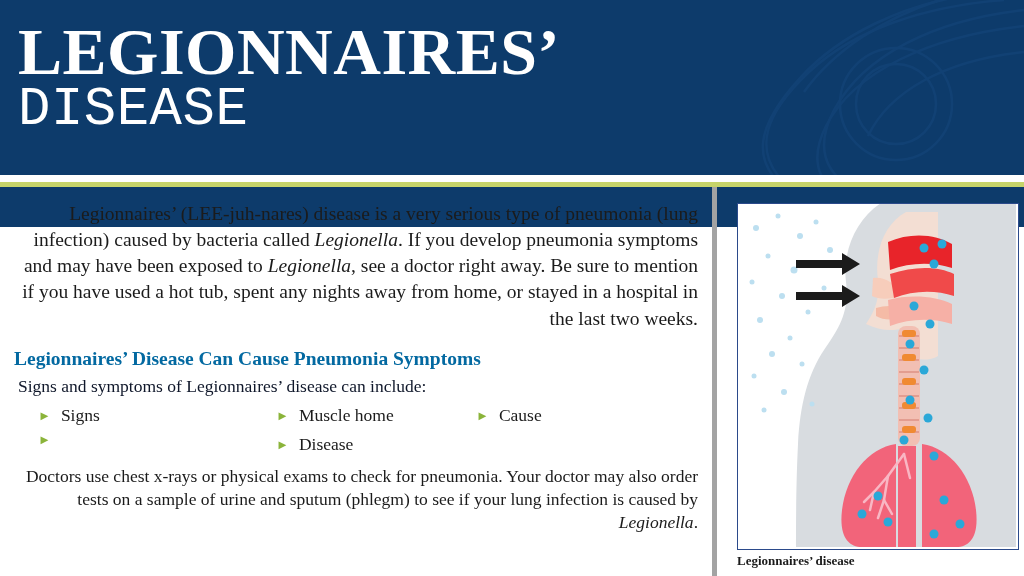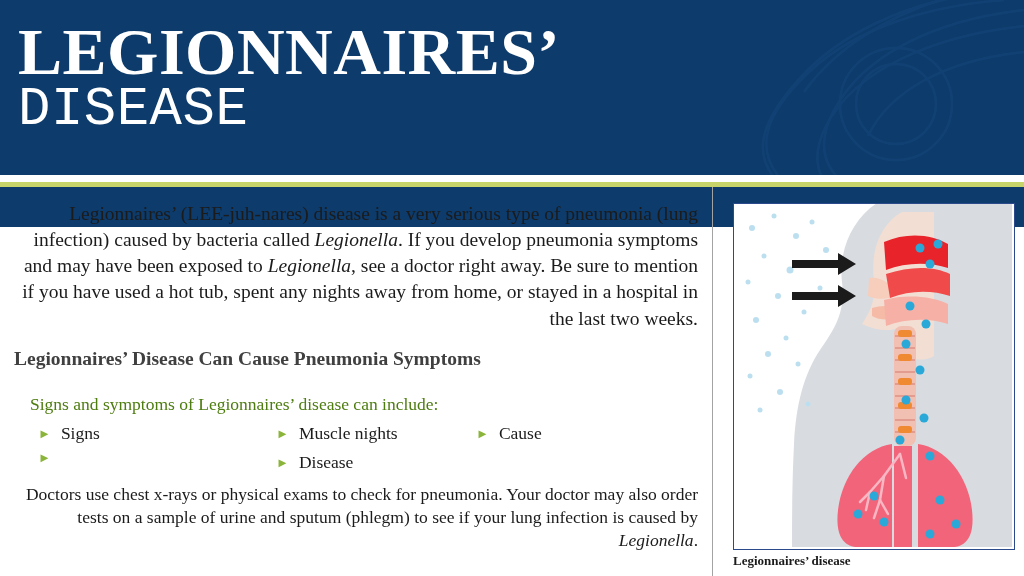--- a/index.html
+++ b/index.html
@@ -96,28 +96,28 @@
     color: #1b1b1b;
     margin: 0 0 16px 0;
     text-align: right;
   }
   .intro em { font-style: italic; }
 
   .section-heading {
     font-family: "Liberation Serif", serif;
     font-weight: bold;
     font-size: 19.5px;
-    color: #404040;
-    margin: 0 0 24px 0;
+    color: #0369a1;
+    margin: 0 0 6px 0;
   }
 
   .lead-line {
     font-size: 17.5px;
-    color: #4d7c0f;
-    margin: 0 0 8px 16px;
+    color: #0f172a;
+    margin: 0 0 8px 4px;
   }
 
   .symptom-grid {
     display: grid;
     grid-template-columns: 238px 200px auto;
     row-gap: 8px;
     margin: 2px 0 10px 0;
     padding-left: 24px;
   }
   .symptom {
@@ -144,21 +144,21 @@
   }
   .closing em { font-style: italic; }
 
   
   .col-right {
     position: absolute;
     left: 712px;
     top: 0;
     width: 312px;
     height: 389px;
-    border-left: 1px solid #a3a3a3;
+    border-left: 5px solid #a3a3a3;
     box-sizing: border-box;
   }
   .figure-box {
     position: absolute;
     left: 20px;
     top: 16px;
     width: 280px;
     height: 345px;
     border: 1px solid #2b4a8b;
     background: #ffffff;
@@ -212,21 +212,21 @@
 
       <p class="lead-line">Signs and symptoms of Legionnaires’ disease can include:</p>
 
       <div class="symptom-grid">
         <div class="symptom">
           <span class="bullet-arrow">►</span>
           <span>Signs</span>
         </div>
         <div class="symptom">
           <span class="bullet-arrow">►</span>
-          <span>Muscle nights</span>
+          <span>Muscle home</span>
         </div>
         <div class="symptom">
           <span class="bullet-arrow">►</span>
           <span>Cause</span>
         </div>
         <div class="symptom">
           <span class="bullet-arrow">►</span>
         </div>
         <div class="symptom">
           <span class="bullet-arrow">►</span>

